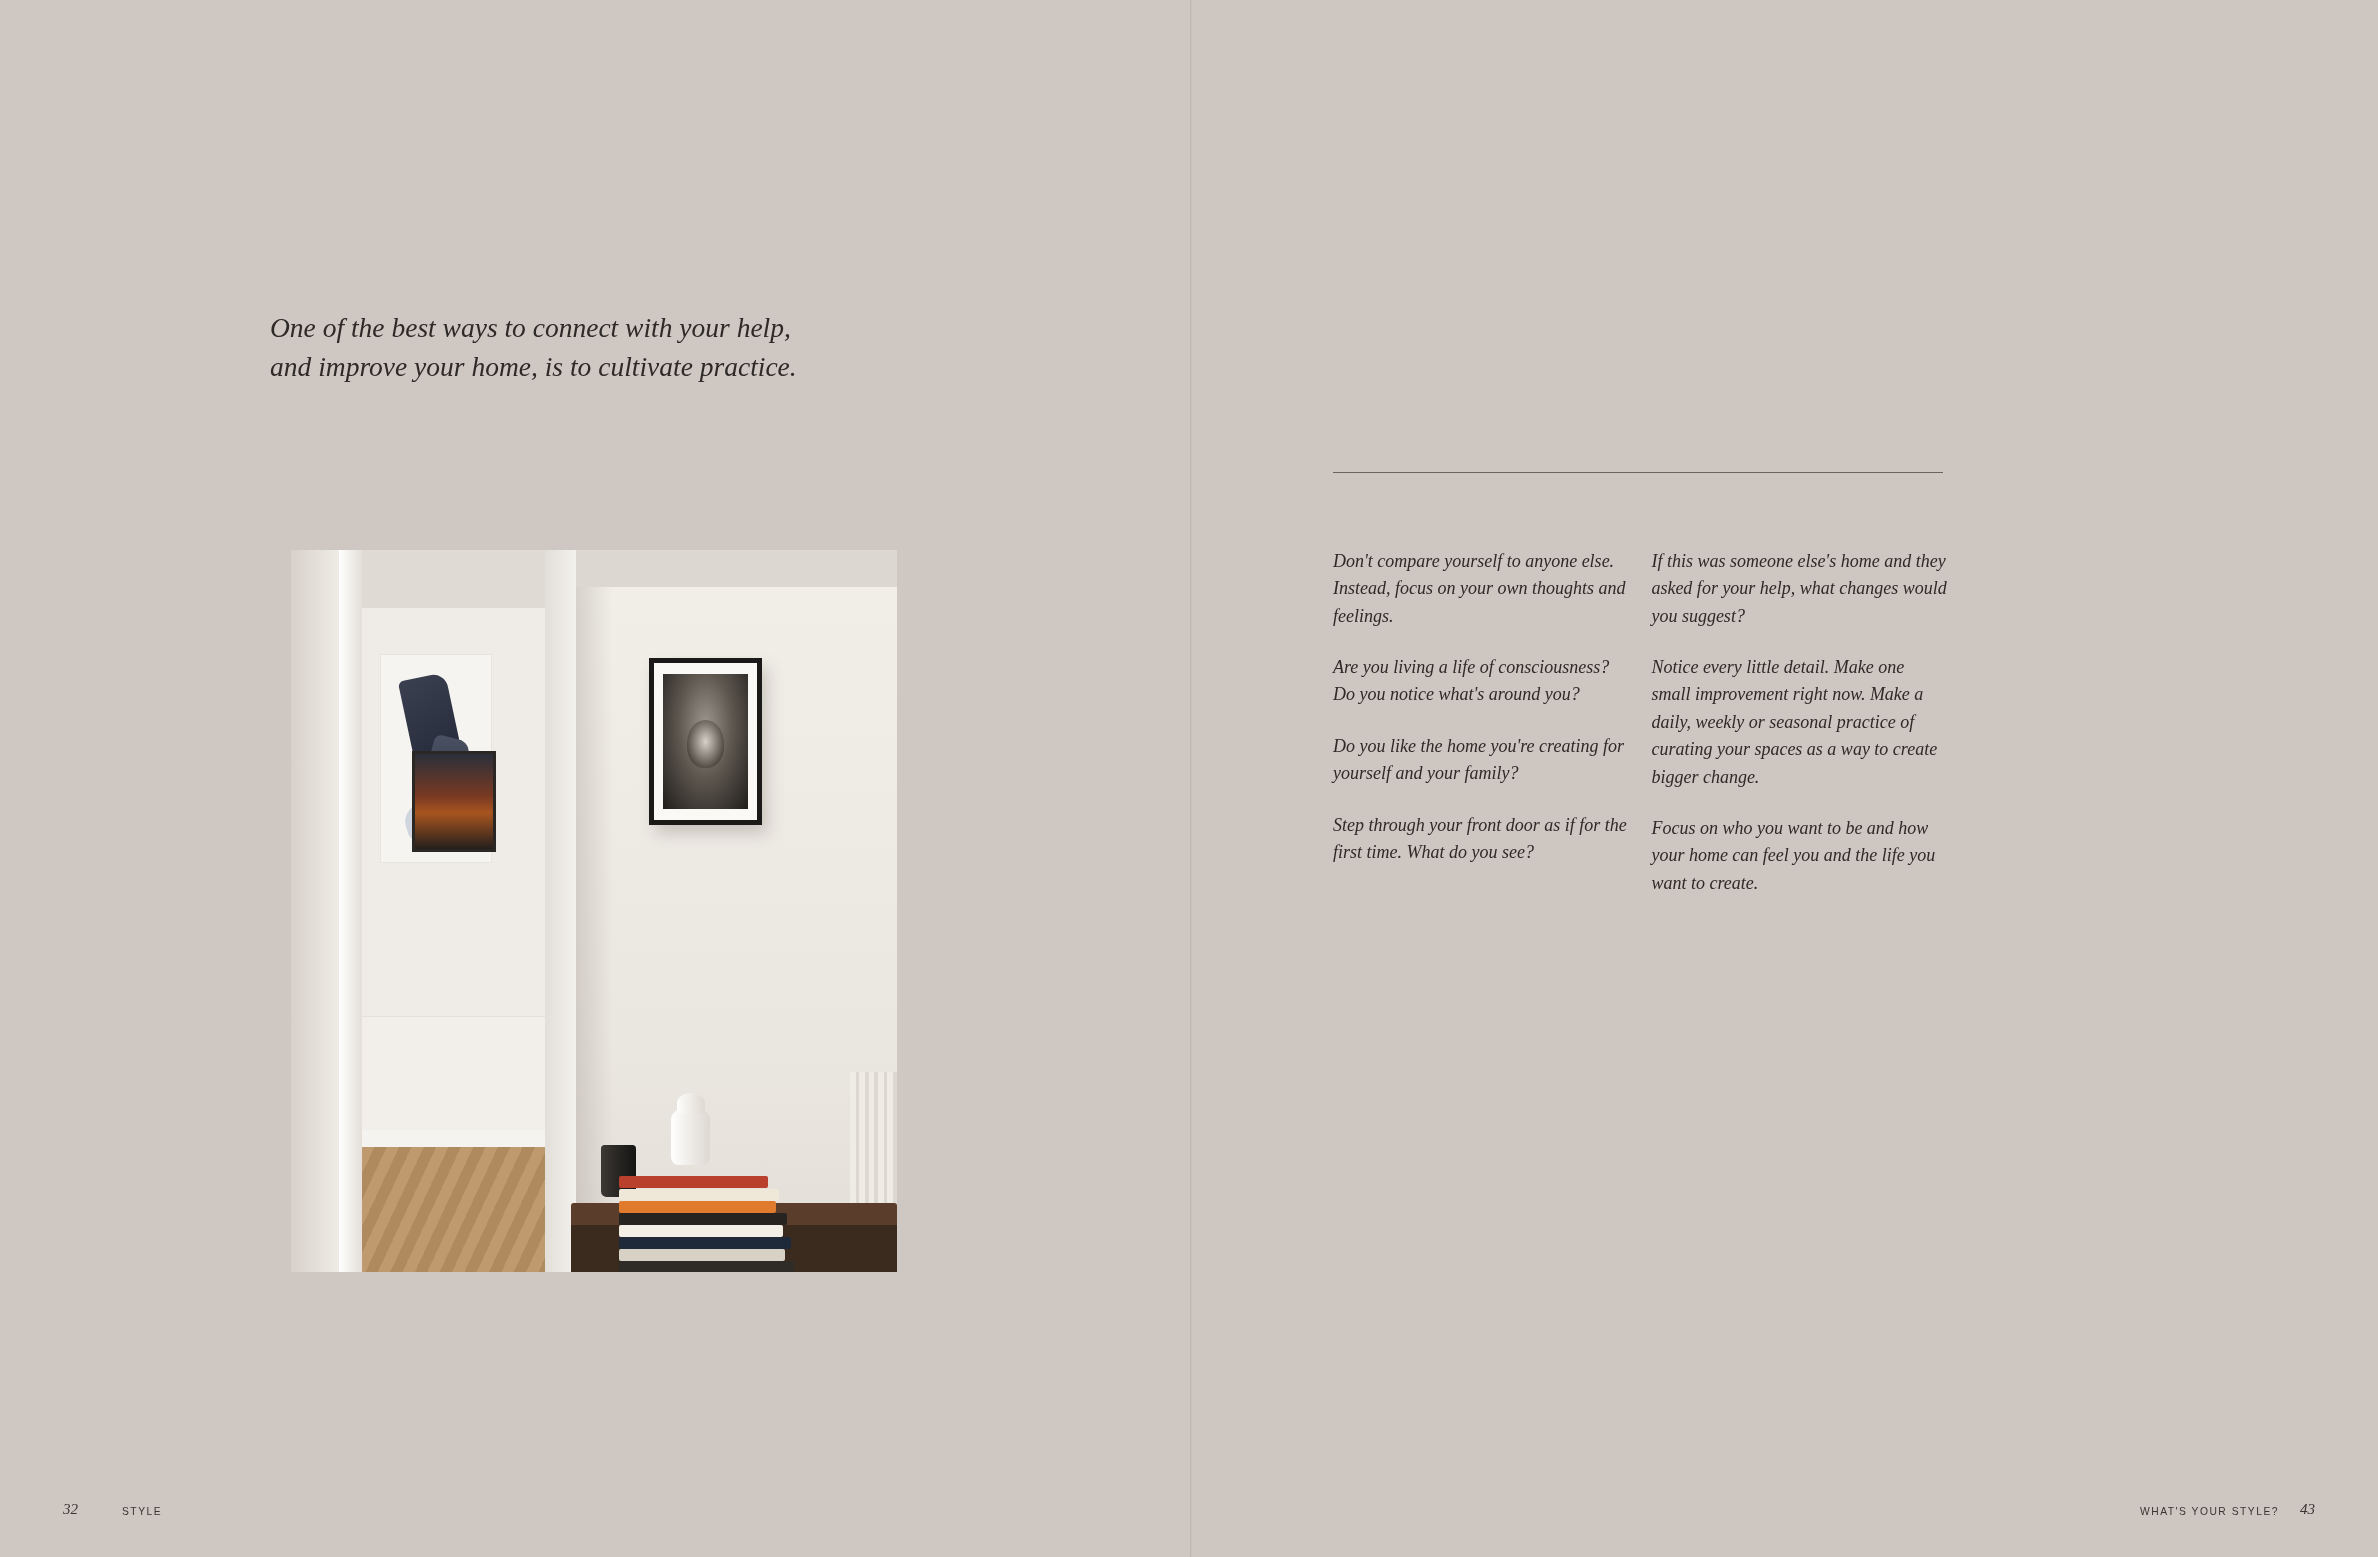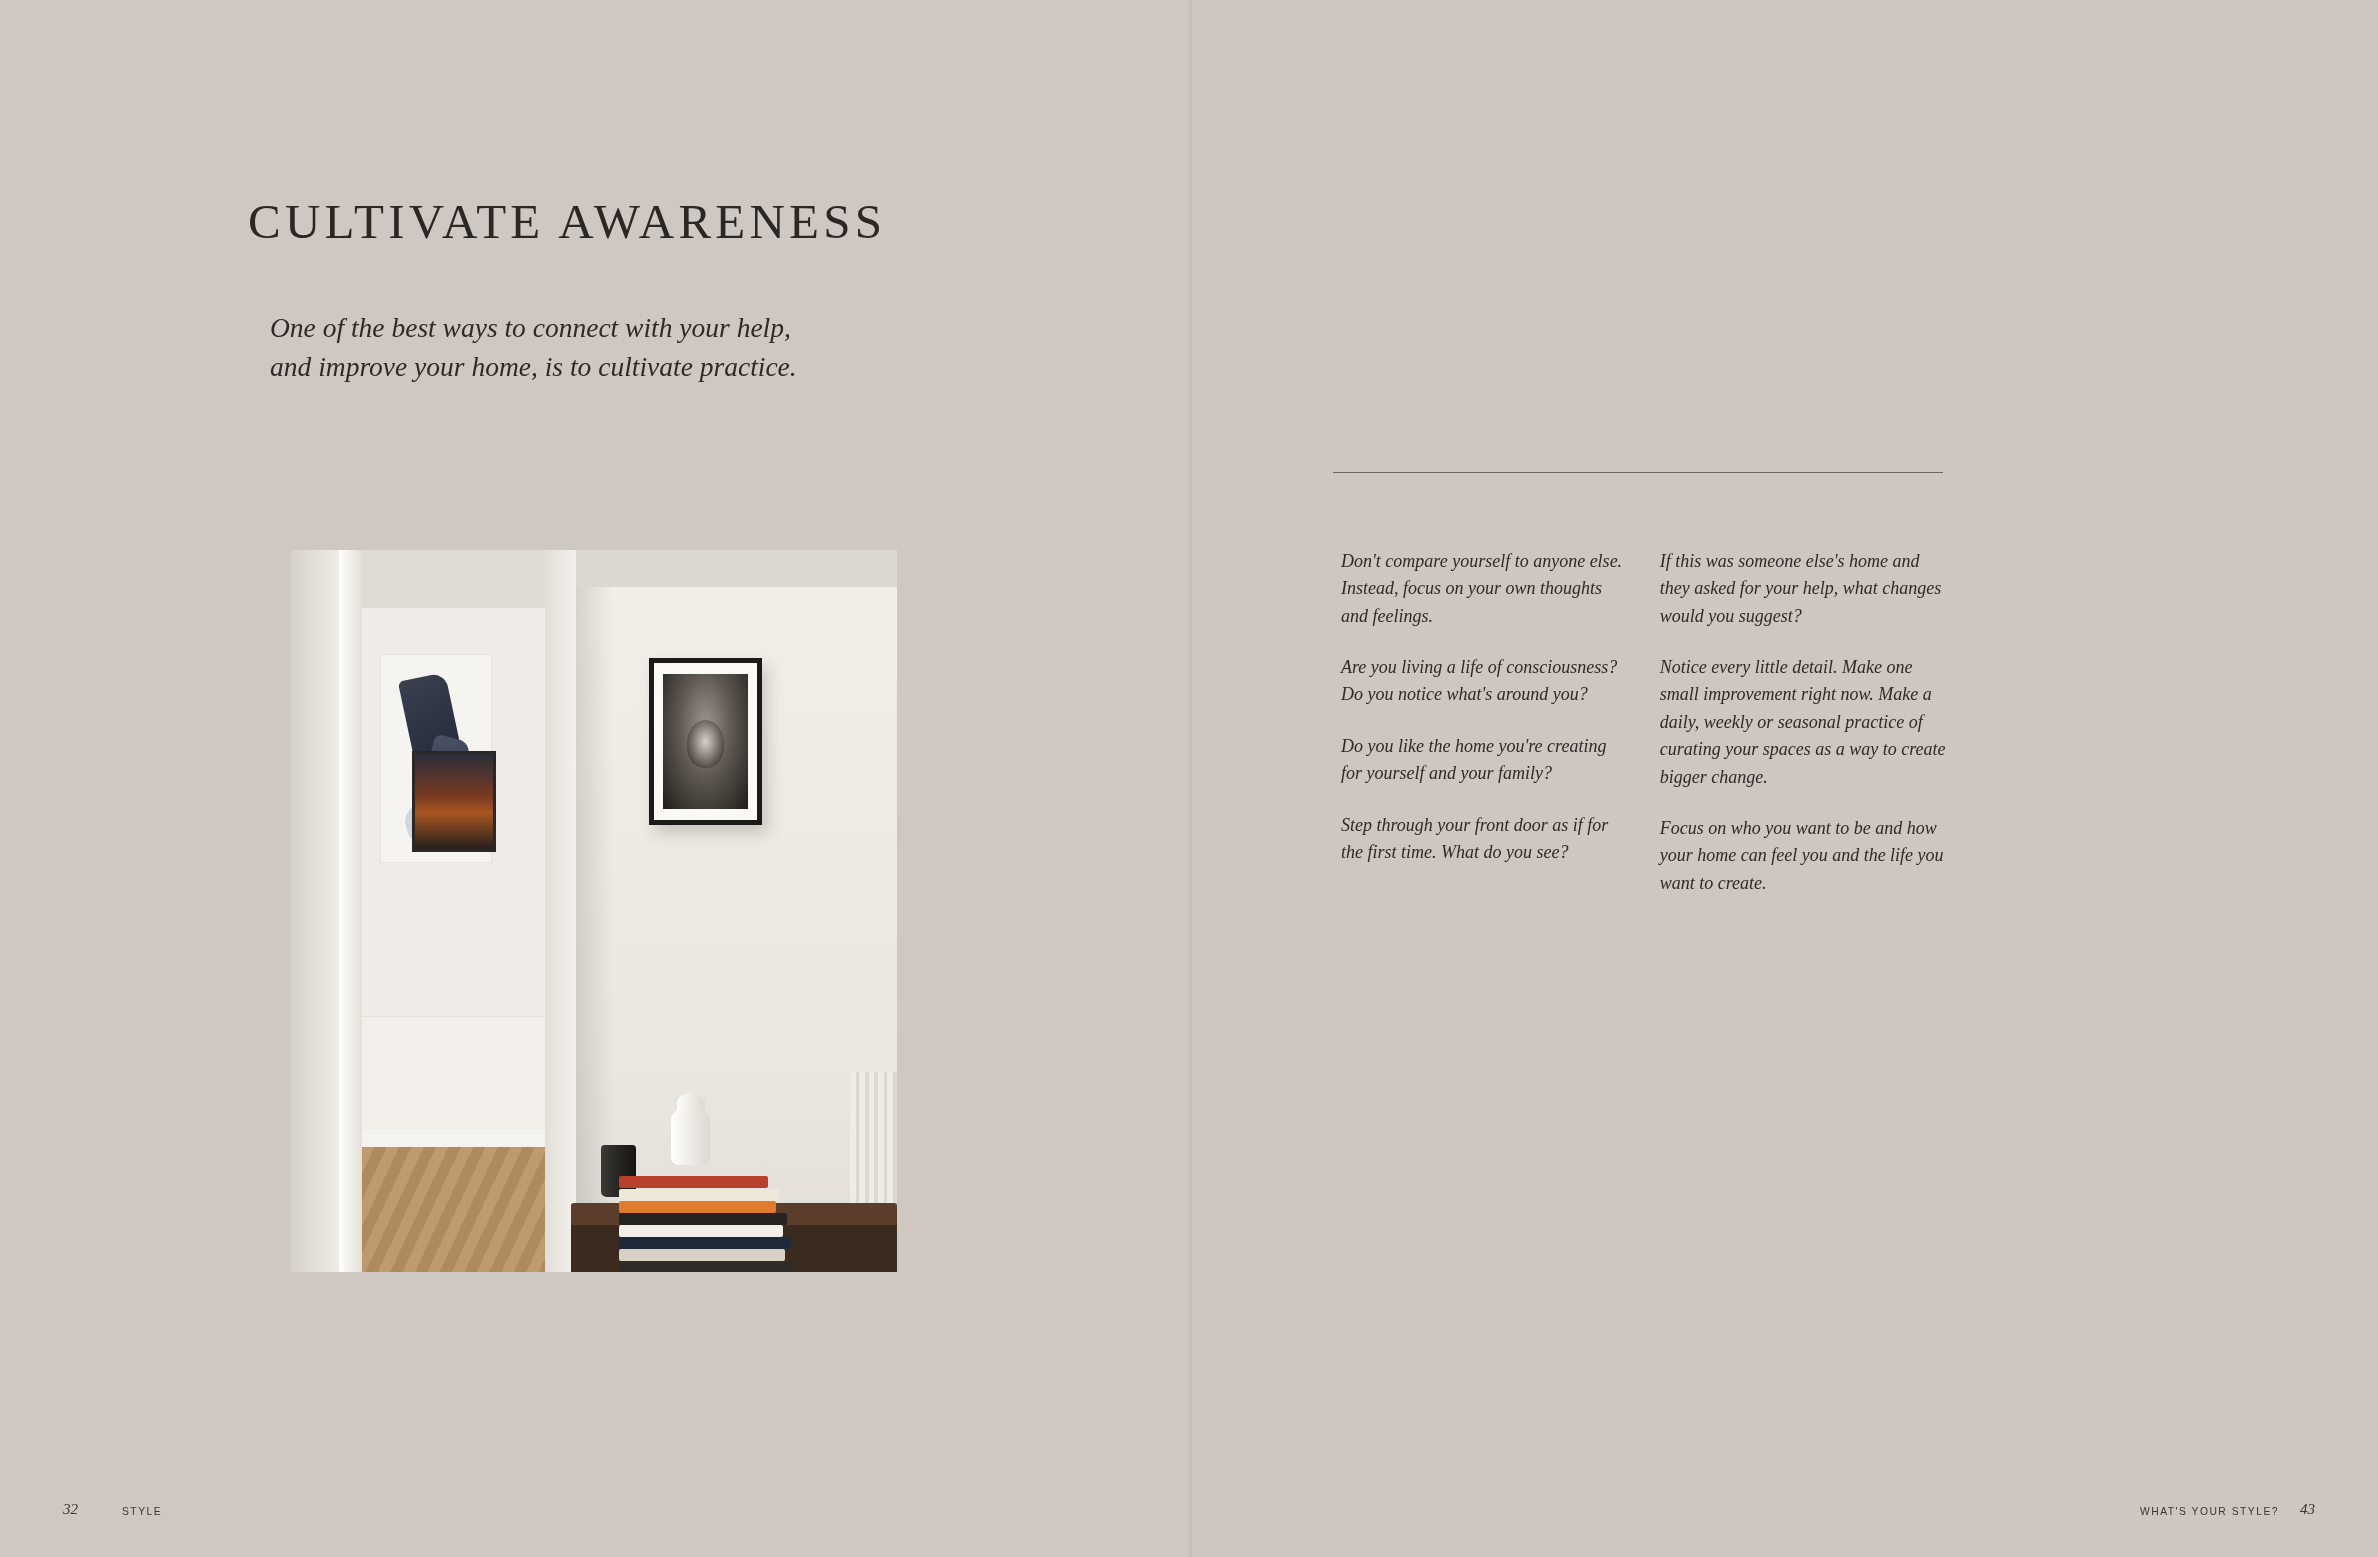--- a/index.html
+++ b/index.html
@@ -228,21 +228,20 @@
   .columns {
     position: absolute;
     left: 1333px;
     top: 548px;
     width: 615px;
     display: flex;
     gap: 22.4px;
   }
   .col {
     width: 296px;
-    margin-left: 8px;
   }
   .q {
     font-style: italic;
     font-size: 18px;
     line-height: 1.52;
     color: #2e2a27;
     margin: 0 0 24px 0;
   }
 
   
@@ -282,21 +281,20 @@
     white-space: nowrap;
   }
 </style>
 </head>
 <body>
 
 <div class="spread">
 
   <div class="page page-left">
 
-    <div class="title">CULTIVATE AWARENESS</div>
 
     <div class="subtitle">
       <span>One of the best ways to connect with your help,</span><br>
       <span>and improve your home, is to cultivate practice.</span>
     </div>
 
     <div class="photo-frame">
       <div class="photo">
         <div class="w-left-wall"></div>
         <div class="w-doorframe"></div>

